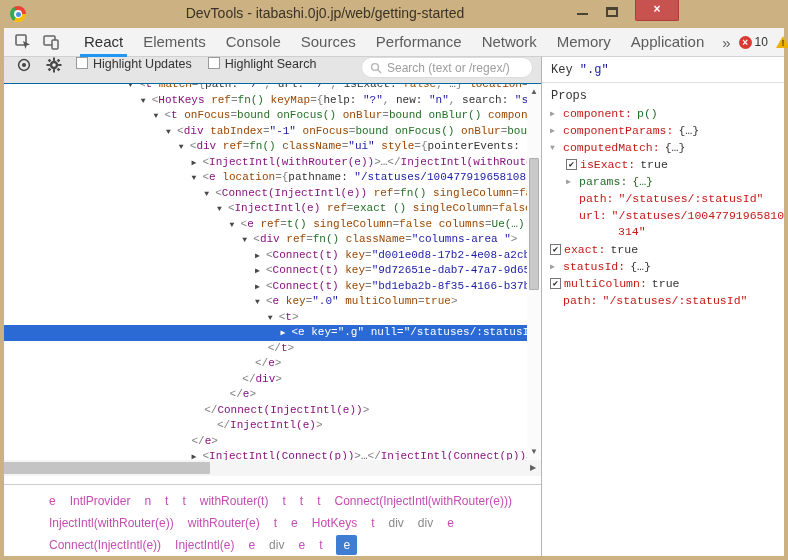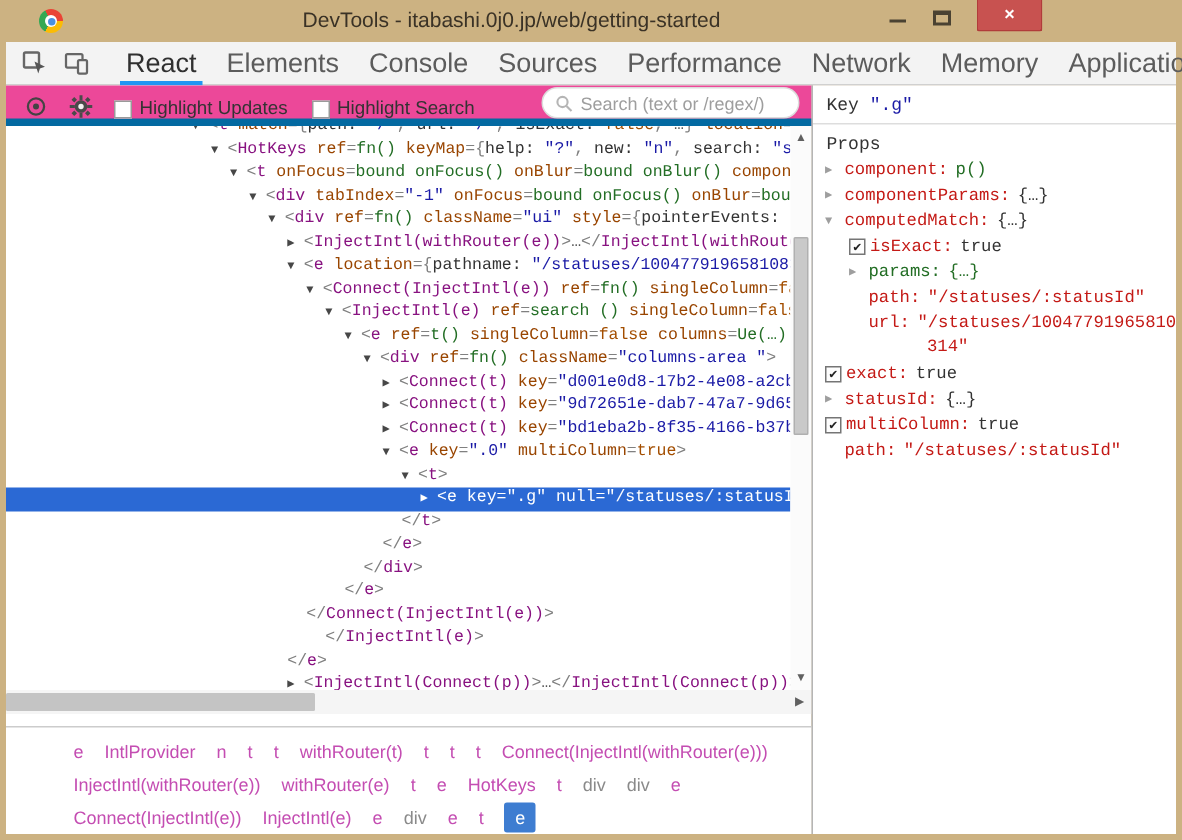--- a/index.html
+++ b/index.html
@@ -1,54 +1,54 @@
 <!DOCTYPE html>
 <html><head>
 <meta charset="utf-8">
 <style>
   * { margin:0; padding:0; box-sizing:border-box; }
   html,body { width:788px; height:560px; overflow:hidden; font-family:"Liberation Sans",sans-serif; }
   .window { position:relative; width:788px; height:560px; background:#ccb282; }
 
   
-  .titlebar { position:absolute; left:16px; top:0; width:680px; height:28px;border-radius:11px; }
+  .titlebar { position:absolute; left:0; top:0; width:680px; height:28px;border-radius:11px; }
   .chrome-logo { position:absolute; left:10px; top:6px; width:16px; height:16px; border-radius:50%;
     background:conic-gradient(from 90deg, #fbbc05 0 120deg, #34a853 120deg 240deg, #ea4335 240deg 360deg); }
   .chrome-logo::before { content:""; position:absolute; left:4px; top:4px; width:8px; height:8px; border-radius:50%; background:#fff; }
   .chrome-logo::after { content:""; position:absolute; left:5.5px; top:5.5px; width:5px; height:5px; border-radius:50%; background:#4a90e2; }
   .title { position:absolute; left:80px; right:110px; top:0; height:28px; line-height:27px; text-align:center;
     font-size:14px; color:#3a3226; white-space:nowrap; overflow:hidden; }
   .win-btn-min { position:absolute; right:92px; top:13px; width:11px; height:2px; background:#4a4232; }
   .win-btn-max { position:absolute; right:62px; top:7px; width:12px; height:10px; border:2px solid #4a4232; border-top-width:3px; background:transparent; }
   .win-btn-close { position:absolute; right:1px; top:0; width:44px; height:21px; background:#c85250; border:1px solid #b13c3a;
     border-top:none; color:#fff; font-size:12px; font-weight:bold; text-align:center; line-height:19px; border-radius:0 0 2px 2px; }
 
   
   .tabbar { position:absolute; left:4px; top:28px; width:780px; height:29px; background:#f3f3f3; border-bottom:1px solid #d0d0d0;
     display:flex; align-items:center; }
   .tb-icon { width:18px; height:18px; margin-left:10px; flex:0 0 auto; }
   .tb-sep { width:1px; height:17px; background:#ccc; margin:0 6px 0 8px; }
-  .tab { position:relative; height:29px; line-height:28px; padding:0 10px; font-size:18px; color:#5c5c5c; white-space:nowrap; }
+  .tab { position:relative; height:29px; line-height:28px; padding:0 10px; font-size:15px; color:#5c5c5c; white-space:nowrap; }
   .tab.sel { color:#303030; }
   .tab.sel::after { content:""; position:absolute; left:6px; right:6px; bottom:0; height:3px; background:#2196f3; }
   .more-tabs { font-size:15px; color:#5c5c5c; padding:0 8px; }
   .badges { margin-left:auto; display:flex; align-items:center; }
   .err-dot { width:13px; height:13px; border-radius:50%; background:#d93b32; color:#fff; font-size:10px; font-weight:bold;
     text-align:center; line-height:13px; margin-right:3px; }
   .badge-count { font-size:12px; color:#333; margin-right:8px; }
   .warn-tri { position:relative; width:14px; height:12px; margin-right:3px;
     clip-path:polygon(50% 0, 100% 100%, 0 100%); background:#efb100; color:#5b4500; font-size:9px; font-weight:bold; text-align:center; line-height:15px; }
   .tb-sep2 { width:1px; height:17px; background:#ccc; margin:0 4px; }
   .kebab { width:16px; height:20px; margin:0 8px 0 4px; display:flex; flex-direction:column; align-items:center; justify-content:center; gap:2px; }
   .kebab i { width:3px; height:3px; border-radius:50%; background:#5c5c5c; }
 
   
   .leftpane { position:absolute; left:4px; top:57px; width:537px; height:499px; background:#fff; }
-  .rtoolbar { position:absolute; left:0; top:0; width:100%; height:27px; background:#ec4899; border-bottom:5px solid #0369a1;
-    display:flex; align-items:flex-end; }
+  .rtoolbar { position:absolute; left:0; top:0; width:100%; height:27px; background:#e5e5e5; border-bottom:1px solid #0369a1;
+    display:flex; align-items:flex-start; }
   .rt-icon { width:16px; height:16px; flex:0 0 auto; }
   .cb { width:12px; height:12px; border:1px solid #9a9a9a; background:#fff; margin-right:5px; flex:0 0 auto; }
   .cb-label { font-size:12.5px; color:#333; margin-right:16px; white-space:nowrap; }
   .searchbox { margin-left:auto; margin-right:8px; width:172px; height:21px; border:1px solid #dcdcdc; border-radius:11px;
     background:#fff; display:flex; align-items:center; padding:0 8px; }
   .searchbox input { border:none; outline:none; width:100%; font-size:12px; color:#333; background:transparent; font-family:"Liberation Sans",sans-serif; }
   .searchbox input::placeholder { color:#9e9e9e; }
 
   
   .tree { position:absolute; left:0; top:27px; width:523px; height:376px; overflow:hidden; background:#fff;
@@ -188,21 +188,21 @@
 
     <div class="tree" id="tree">
         <div class="trow" style="padding-left: 124px;"><span class="tk">▼</span><span class="tg">&lt;</span><span class="tc">t</span><span class="td"> </span><span class="ta">match</span><span class="tg">={</span><span class="to">path: </span><span class="tq">"/"</span><span class="tg">, </span><span class="to">url: </span><span class="tq">"/"</span><span class="tg">, </span><span class="to">isExact: </span><span class="tb">false</span><span class="tg">, </span><span class="te">…</span><span class="tg">} </span><span class="ta">location</span><span class="tg">={</span></div>
         <div class="trow" style="padding-left: 136.7px;"><span class="tk">▼</span><span class="tg">&lt;</span><span class="tc">HotKeys</span><span class="td"> </span><span class="ta">ref</span><span class="tg">=</span><span class="tf">fn()</span><span class="td"> </span><span class="ta">keyMap</span><span class="tg">={</span><span class="to">help: </span><span class="tq">"?"</span><span class="tg">, </span><span class="to">new: </span><span class="tq">"n"</span><span class="tg">, </span><span class="to">search: </span><span class="tq">"s"</span></div>
         <div class="trow" style="padding-left: 149.4px;"><span class="tk">▼</span><span class="tg">&lt;</span><span class="tc">t</span><span class="td"> </span><span class="ta">onFocus</span><span class="tg">=</span><span class="tf">bound onFocus()</span><span class="td"> </span><span class="ta">onBlur</span><span class="tg">=</span><span class="tf">bound onBlur()</span><span class="td"> </span><span class="ta">component</span></div>
         <div class="trow" style="padding-left: 162.1px;"><span class="tk">▼</span><span class="tg">&lt;</span><span class="tc">div</span><span class="td"> </span><span class="ta">tabIndex</span><span class="tg">=</span><span class="tq">"-1"</span><span class="td"> </span><span class="ta">onFocus</span><span class="tg">=</span><span class="tf">bound onFocus()</span><span class="td"> </span><span class="ta">onBlur</span><span class="tg">=</span><span class="tf">bound onB</span></div>
         <div class="trow" style="padding-left: 174.8px;"><span class="tk">▼</span><span class="tg">&lt;</span><span class="tc">div</span><span class="td"> </span><span class="ta">ref</span><span class="tg">=</span><span class="tf">fn()</span><span class="td"> </span><span class="ta">className</span><span class="tg">=</span><span class="tq">"ui"</span><span class="td"> </span><span class="ta">style</span><span class="tg">={</span><span class="to">pointerEvents: </span><span class="tn">null</span></div>
         <div class="trow" style="padding-left: 187.5px;"><span class="tk">▶</span><span class="tg">&lt;</span><span class="tc">InjectIntl(withRouter(e))</span><span class="tg">&gt;</span><span class="te">…</span><span class="tg">&lt;/</span><span class="tc">InjectIntl(withRouter(e))</span></div>
         <div class="trow" style="padding-left: 187.5px;"><span class="tk">▼</span><span class="tg">&lt;</span><span class="tc">e</span><span class="td"> </span><span class="ta">location</span><span class="tg">={</span><span class="to">pathname: </span><span class="tq">"/statuses/100477919658108314"</span></div>
         <div class="trow" style="padding-left: 200.2px;"><span class="tk">▼</span><span class="tg">&lt;</span><span class="tc">Connect(InjectIntl(e))</span><span class="td"> </span><span class="ta">ref</span><span class="tg">=</span><span class="tf">fn()</span><span class="td"> </span><span class="ta">singleColumn</span><span class="tg">=</span><span class="tb">false</span></div>
-        <div class="trow" style="padding-left: 212.9px;"><span class="tk">▼</span><span class="tg">&lt;</span><span class="tc">InjectIntl(e)</span><span class="td"> </span><span class="ta">ref</span><span class="tg">=</span><span class="tf">search ()</span><span class="td"> </span><span class="ta">singleColumn</span><span class="tg">=</span><span class="tb">false</span></div>
+        <div class="trow" style="padding-left: 212.9px;"><span class="tk">▼</span><span class="tg">&lt;</span><span class="tc">InjectIntl(e)</span><span class="td"> </span><span class="ta">ref</span><span class="tg">=</span><span class="tf">exact ()</span><span class="td"> </span><span class="ta">singleColumn</span><span class="tg">=</span><span class="tb">false</span></div>
         <div class="trow" style="padding-left: 225.6px;"><span class="tk">▼</span><span class="tg">&lt;</span><span class="tc">e</span><span class="td"> </span><span class="ta">ref</span><span class="tg">=</span><span class="tf">t()</span><span class="td"> </span><span class="ta">singleColumn</span><span class="tg">=</span><span class="tb">false</span><span class="td"> </span><span class="ta">columns</span><span class="tg">=</span><span class="tf">Ue(…)</span><span class="td"> </span></div>
         <div class="trow" style="padding-left: 238.3px;"><span class="tk">▼</span><span class="tg">&lt;</span><span class="tc">div</span><span class="td"> </span><span class="ta">ref</span><span class="tg">=</span><span class="tf">fn()</span><span class="td"> </span><span class="ta">className</span><span class="tg">=</span><span class="tq">"columns-area "</span><span class="tg">&gt;</span></div>
         <div class="trow" style="padding-left: 251px;"><span class="tk">▶</span><span class="tg">&lt;</span><span class="tc">Connect(t)</span><span class="td"> </span><span class="ta">key</span><span class="tg">=</span><span class="tq">"d001e0d8-17b2-4e08-a2cb-c9646</span></div>
         <div class="trow" style="padding-left: 251px;"><span class="tk">▶</span><span class="tg">&lt;</span><span class="tc">Connect(t)</span><span class="td"> </span><span class="ta">key</span><span class="tg">=</span><span class="tq">"9d72651e-dab7-47a7-9d65-ba670</span></div>
         <div class="trow" style="padding-left: 251px;"><span class="tk">▶</span><span class="tg">&lt;</span><span class="tc">Connect(t)</span><span class="td"> </span><span class="ta">key</span><span class="tg">=</span><span class="tq">"bd1eba2b-8f35-4166-b37b-c1d21</span></div>
         <div class="trow" style="padding-left: 251px;"><span class="tk">▼</span><span class="tg">&lt;</span><span class="tc">e</span><span class="td"> </span><span class="ta">key</span><span class="tg">=</span><span class="tq">".0"</span><span class="td"> </span><span class="ta">multiColumn</span><span class="tg">=</span><span class="tb">true</span><span class="tg">&gt;</span></div>
         <div class="trow" style="padding-left: 263.7px;"><span class="tk">▼</span><span class="tg">&lt;</span><span class="tc">t</span><span class="tg">&gt;</span></div>
         <div class="trow sel" style="padding-left: 276.4px;"><span class="tk">▶</span><span class="tg">&lt;</span><span class="tc">e</span><span class="td"> </span><span class="ta">key</span><span class="tg">=</span><span class="tq">".g"</span><span class="td"> </span><span class="ta">null</span><span class="tg">=</span><span class="tq">"/statuses/:statusId"</span></div>
         <div class="trow" style="padding-left: 263.7px;"><span class="tg">&lt;/</span><span class="tc">t</span><span class="tg">&gt;</span></div>
         <div class="trow" style="padding-left: 251px;"><span class="tg">&lt;/</span><span class="tc">e</span><span class="tg">&gt;</span></div>

